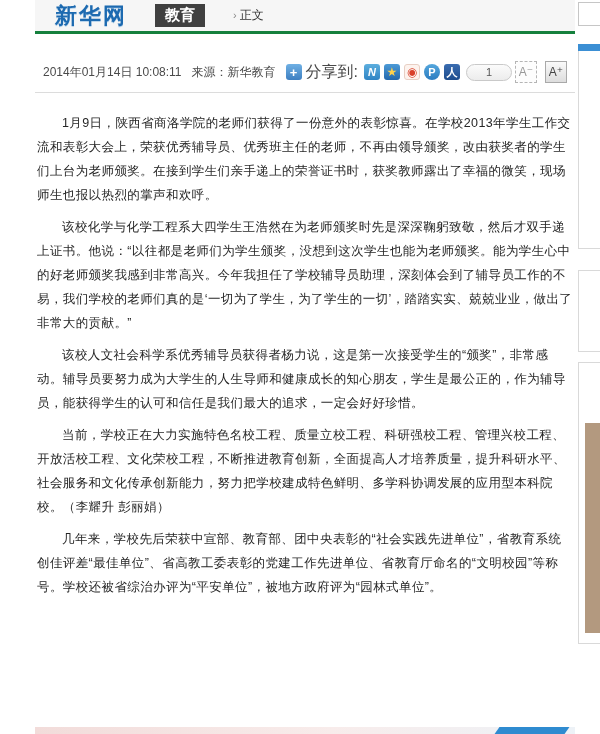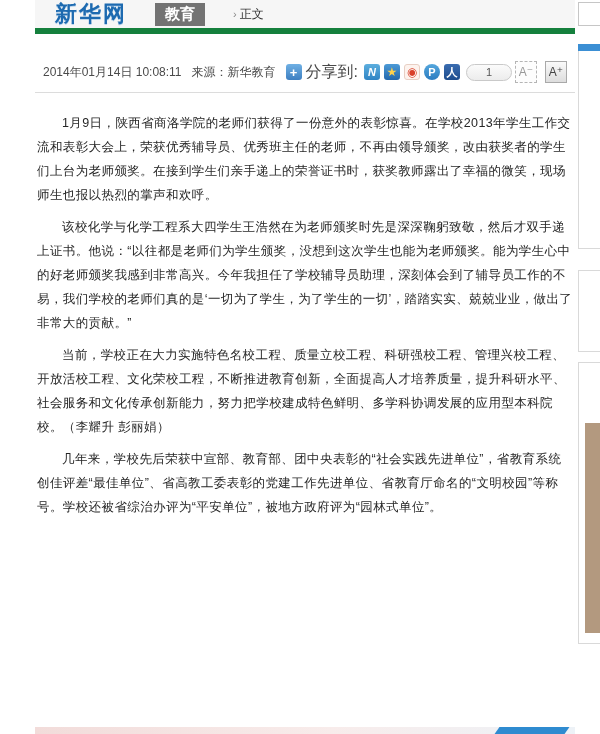--- a/index.html
+++ b/index.html
@@ -2,25 +2,25 @@
 <html><head>
 <meta charset="utf-8">
 <style>
   * { margin:0; padding:0; box-sizing:border-box; }
   html,body { width:600px; height:734px; overflow:hidden; background:#fff;
     font-family:"Liberation Sans","DejaVu Sans",sans-serif; }
   .page { position:relative; width:600px; height:734px; }
   .main-col { position:absolute; left:35px; top:0; width:540px; }
 
   
-  .site-header { height:34px; background:#f6f6f6; border-bottom:6px solid #15803d;
+  .site-header { height:34px; background:#f6f6f6; border-bottom:3px solid #15803d;
     display:flex; align-items:center; padding-left:20px; }
   .logo { color:#1d6ab0; font-weight:bold; font-size:22px; letter-spacing:2px;
     text-shadow:0 1px 0 #bcd6ec; cursor:pointer; }
-  .channel-badge { background:#737373; color:#fff; font-weight:bold; font-size:15px;
+  .channel-badge { background:#404040; color:#fff; font-weight:bold; font-size:15px;
     padding:2px 10px; margin-left:28px; cursor:pointer; }
   .crumb { margin-left:28px; font-size:12px; color:#333; }
   .crumb .arrow { color:#888; margin-right:3px; font-size:11px; }
 
   
   .article-title { text-align:center; font-size:21px; font-weight:bold; color:#1a1a1a;
     margin-top:17px; }
   .meta-row { display:flex; align-items:center; margin-top:27px; padding:0 8px 9px 8px;
     border-bottom:1px solid #dcdcdc; font-size:12px; color:#4a4a4a; }
   .meta-row .sep { width:10px; }
@@ -98,20 +98,21 @@
       </span>
       <span class="font-controls">
         <span class="fbtn minus">A⁻</span>
         <span class="fbtn plus">A⁺</span>
       </span>
     </div>
 
     <div class="article-body">
       <p>1月9日，陕西省商洛学院的老师们获得了一份意外的表彰惊喜。在学校2013年学生工作交流和表彰大会上，荣获优秀辅导员、优秀班主任的老师，不再由领导颁奖，改由获奖者的学生们上台为老师颁奖。在接到学生们亲手递上的荣誉证书时，获奖教师露出了幸福的微笑，现场师生也报以热烈的掌声和欢呼。</p>
       <p>该校化学与化学工程系大四学生王浩然在为老师颁奖时先是深深鞠躬致敬，然后才双手递上证书。他说：“以往都是老师们为学生颁奖，没想到这次学生也能为老师颁奖。能为学生心中的好老师颁奖我感到非常高兴。今年我担任了学校辅导员助理，深刻体会到了辅导员工作的不易，我们学校的老师们真的是‘一切为了学生，为了学生的一切’，踏踏实实、兢兢业业，做出了非常大的贡献。”</p>
+      <p>该校人文社会科学系优秀辅导员获得者杨力说，这是第一次接受学生的“颁奖”，非常感动。辅导员要努力成为大学生的人生导师和健康成长的知心朋友，学生是最公正的，作为辅导员，能获得学生的认可和信任是我们最大的追求，一定会好好珍惜。</p>
       <p>当前，学校正在大力实施特色名校工程、质量立校工程、科研强校工程、管理兴校工程、开放活校工程、文化荣校工程，不断推进教育创新，全面提高人才培养质量，提升科研水平、社会服务和文化传承创新能力，努力把学校建成特色鲜明、多学科协调发展的应用型本科院校。（李耀升 彭丽娟）</p>
       <p>几年来，学校先后荣获中宣部、教育部、团中央表彰的“社会实践先进单位”，省教育系统创佳评差“最佳单位”、省高教工委表彰的党建工作先进单位、省教育厅命名的“文明校园”等称号。学校还被省综治办评为“平安单位”，被地方政府评为“园林式单位”。</p>
     </div>
 
   </div>
 
   <div class="banner-sliver">
     <div class="banner-blue"></div>
   </div>
 

